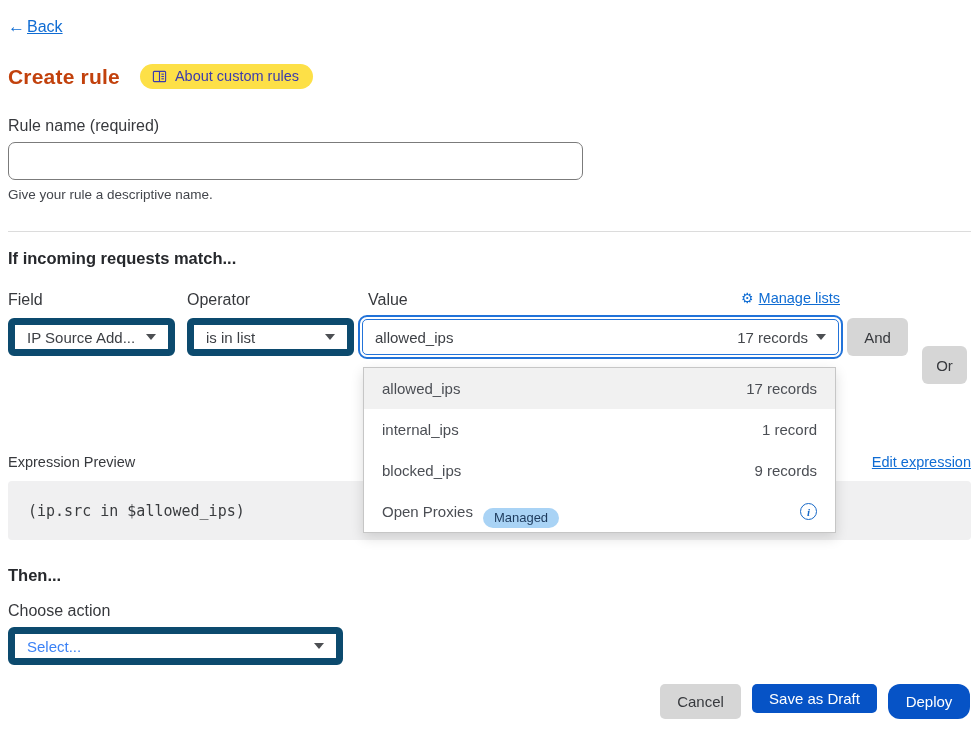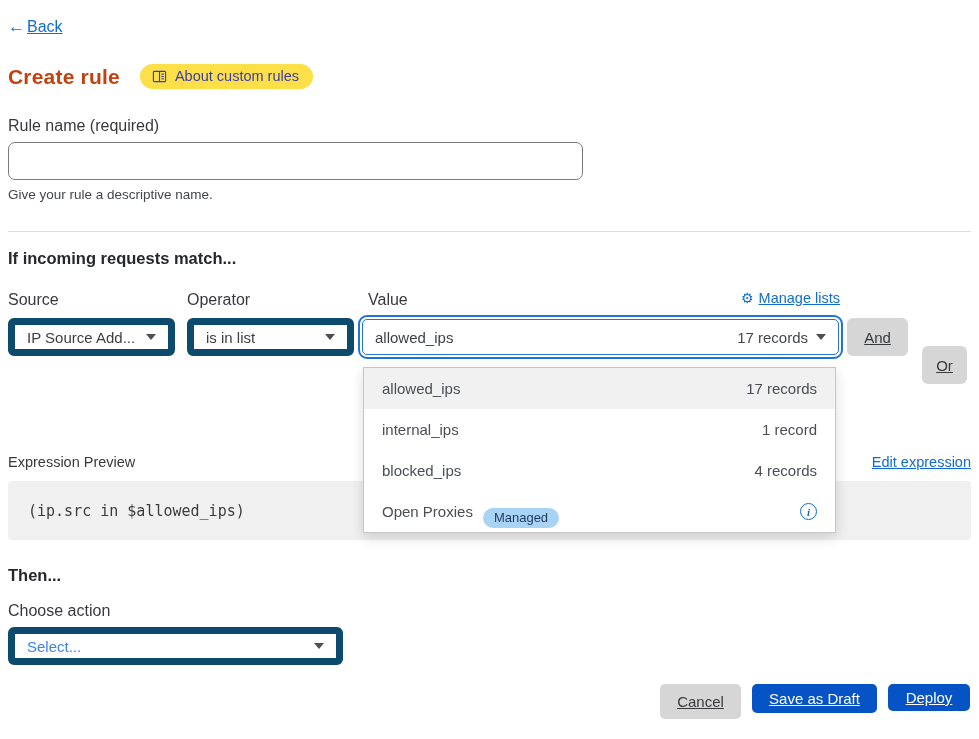--- a/index.html
+++ b/index.html
@@ -50,21 +50,21 @@
   .field-select    { position:absolute; left:8px;   top:318px; width:167px; }
   .operator-select { position:absolute; left:187px; top:318px; width:167px; }
 
   .value-combo { position:absolute; left:358px; top:315px; width:485px; height:44px;
     border:2px solid #2273d9; border-radius:9px; padding:2px; background:#fff; cursor:pointer; }
   .value-inner { border:1.5px solid #2273d9; border-radius:5px; height:100%;
     display:flex; align-items:center; justify-content:space-between; padding:0 12px; font-size:15px; color:#3c3f44; }
   .value-right { display:flex; align-items:center; color:#44474c; }
 
   .btn { border:none; border-radius:6px; font-size:15px; cursor:pointer;
-    font-family:"Liberation Sans",sans-serif; display:flex; align-items:center; justify-content:center;text-decoration:underline; }
+    font-family:"Liberation Sans",sans-serif; display:flex; align-items:center; justify-content:center; }
   .btn-gray { background:#d6d6d6; color:#37393d; }
   .and-btn { position:absolute; left:847px; top:318px; width:61px; height:38px; }
   .or-btn  { position:absolute; left:922px; top:318px; width:45px; height:38px;margin-top:28px; }
 
   
   .dropdown { position:absolute; left:363px; top:367px; width:473px; background:#fff;
     border:1px solid #c6c6c6; box-shadow:0 5px 12px rgba(0,0,0,.14); z-index:10; }
   .dd-row { height:41px; display:flex; align-items:center; justify-content:space-between;
     padding:0 18px; font-size:15px; color:#4b4e54; cursor:pointer; }
   .dd-row.selected { background:#f1f1f1; }
@@ -83,21 +83,21 @@
   .expr-code { font-family:"DejaVu Sans Mono","Liberation Mono",monospace; font-size:15px; color:#3a3c3f; }
 
   .choose-action-lbl { position:absolute; left:8px; top:602px; }
   .action-select { position:absolute; left:8px; top:627px; width:335px; }
   .placeholder { color:#3b82f6; }
 
   
   .cancel-btn { position:absolute; left:660px; top:684px; width:81px;  height:35px; border-radius:5px; }
   .btn-blue { background:#0653c6; color:#fff; }
   .save-btn   { position:absolute; left:752px; top:684px; width:125px; height:29px; border-radius:5px; }
-  .deploy-btn { position:absolute; left:888px; top:684px; width:82px;  height:27px; border-radius:5px; }
+  .deploy-btn { position:absolute; left:888px; top:684px; width:82px;  height:35px; border-radius:12px; }
 </style>
 </head>
 <body>
 
 <div class="page">
 
   <div class="back">
     <span class="arrow">←</span>
       <a class="link">Back</a>
   </div>
@@ -119,21 +119,21 @@
   </div>
 
   <div class="lbl rule-name-label">Rule name (required)</div>
   <input class="rule-name-input" type="text" value="" style="">
   <div class="rule-name-helper">Give your rule a descriptive name.</div>
 
   <div class="divider"></div>
 
   <div class="section-h match-h">If incoming requests match...</div>
 
-  <div class="lbl field-lbl">Source</div>
+  <div class="lbl field-lbl">Field</div>
   <div class="lbl operator-lbl">Operator</div>
   <div class="lbl value-lbl">Value</div>
 
   <div class="manage-lists">
     <span class="gear">⚙</span>
     <a class="link">Manage lists</a>
   </div>
 
   <div class="select field-select">
     <span>IP Source Add...</span>
@@ -162,21 +162,21 @@
     <div class="dd-row selected">
       <span>allowed_ips</span>
       <span>17 records</span>
     </div>
     <div class="dd-row">
       <span>internal_ips</span>
       <span>1 record</span>
     </div>
     <div class="dd-row">
       <span>blocked_ips</span>
-      <span>4 records</span>
+      <span>9 records</span>
     </div>
     <div class="dd-row">
       <span class="dd-left">
         <span>Open Proxies</span>
         <span class="managed-badge">Managed</span>
       </span>
       <span class="info-icon">i</span>
     </div>
   </div>
 

